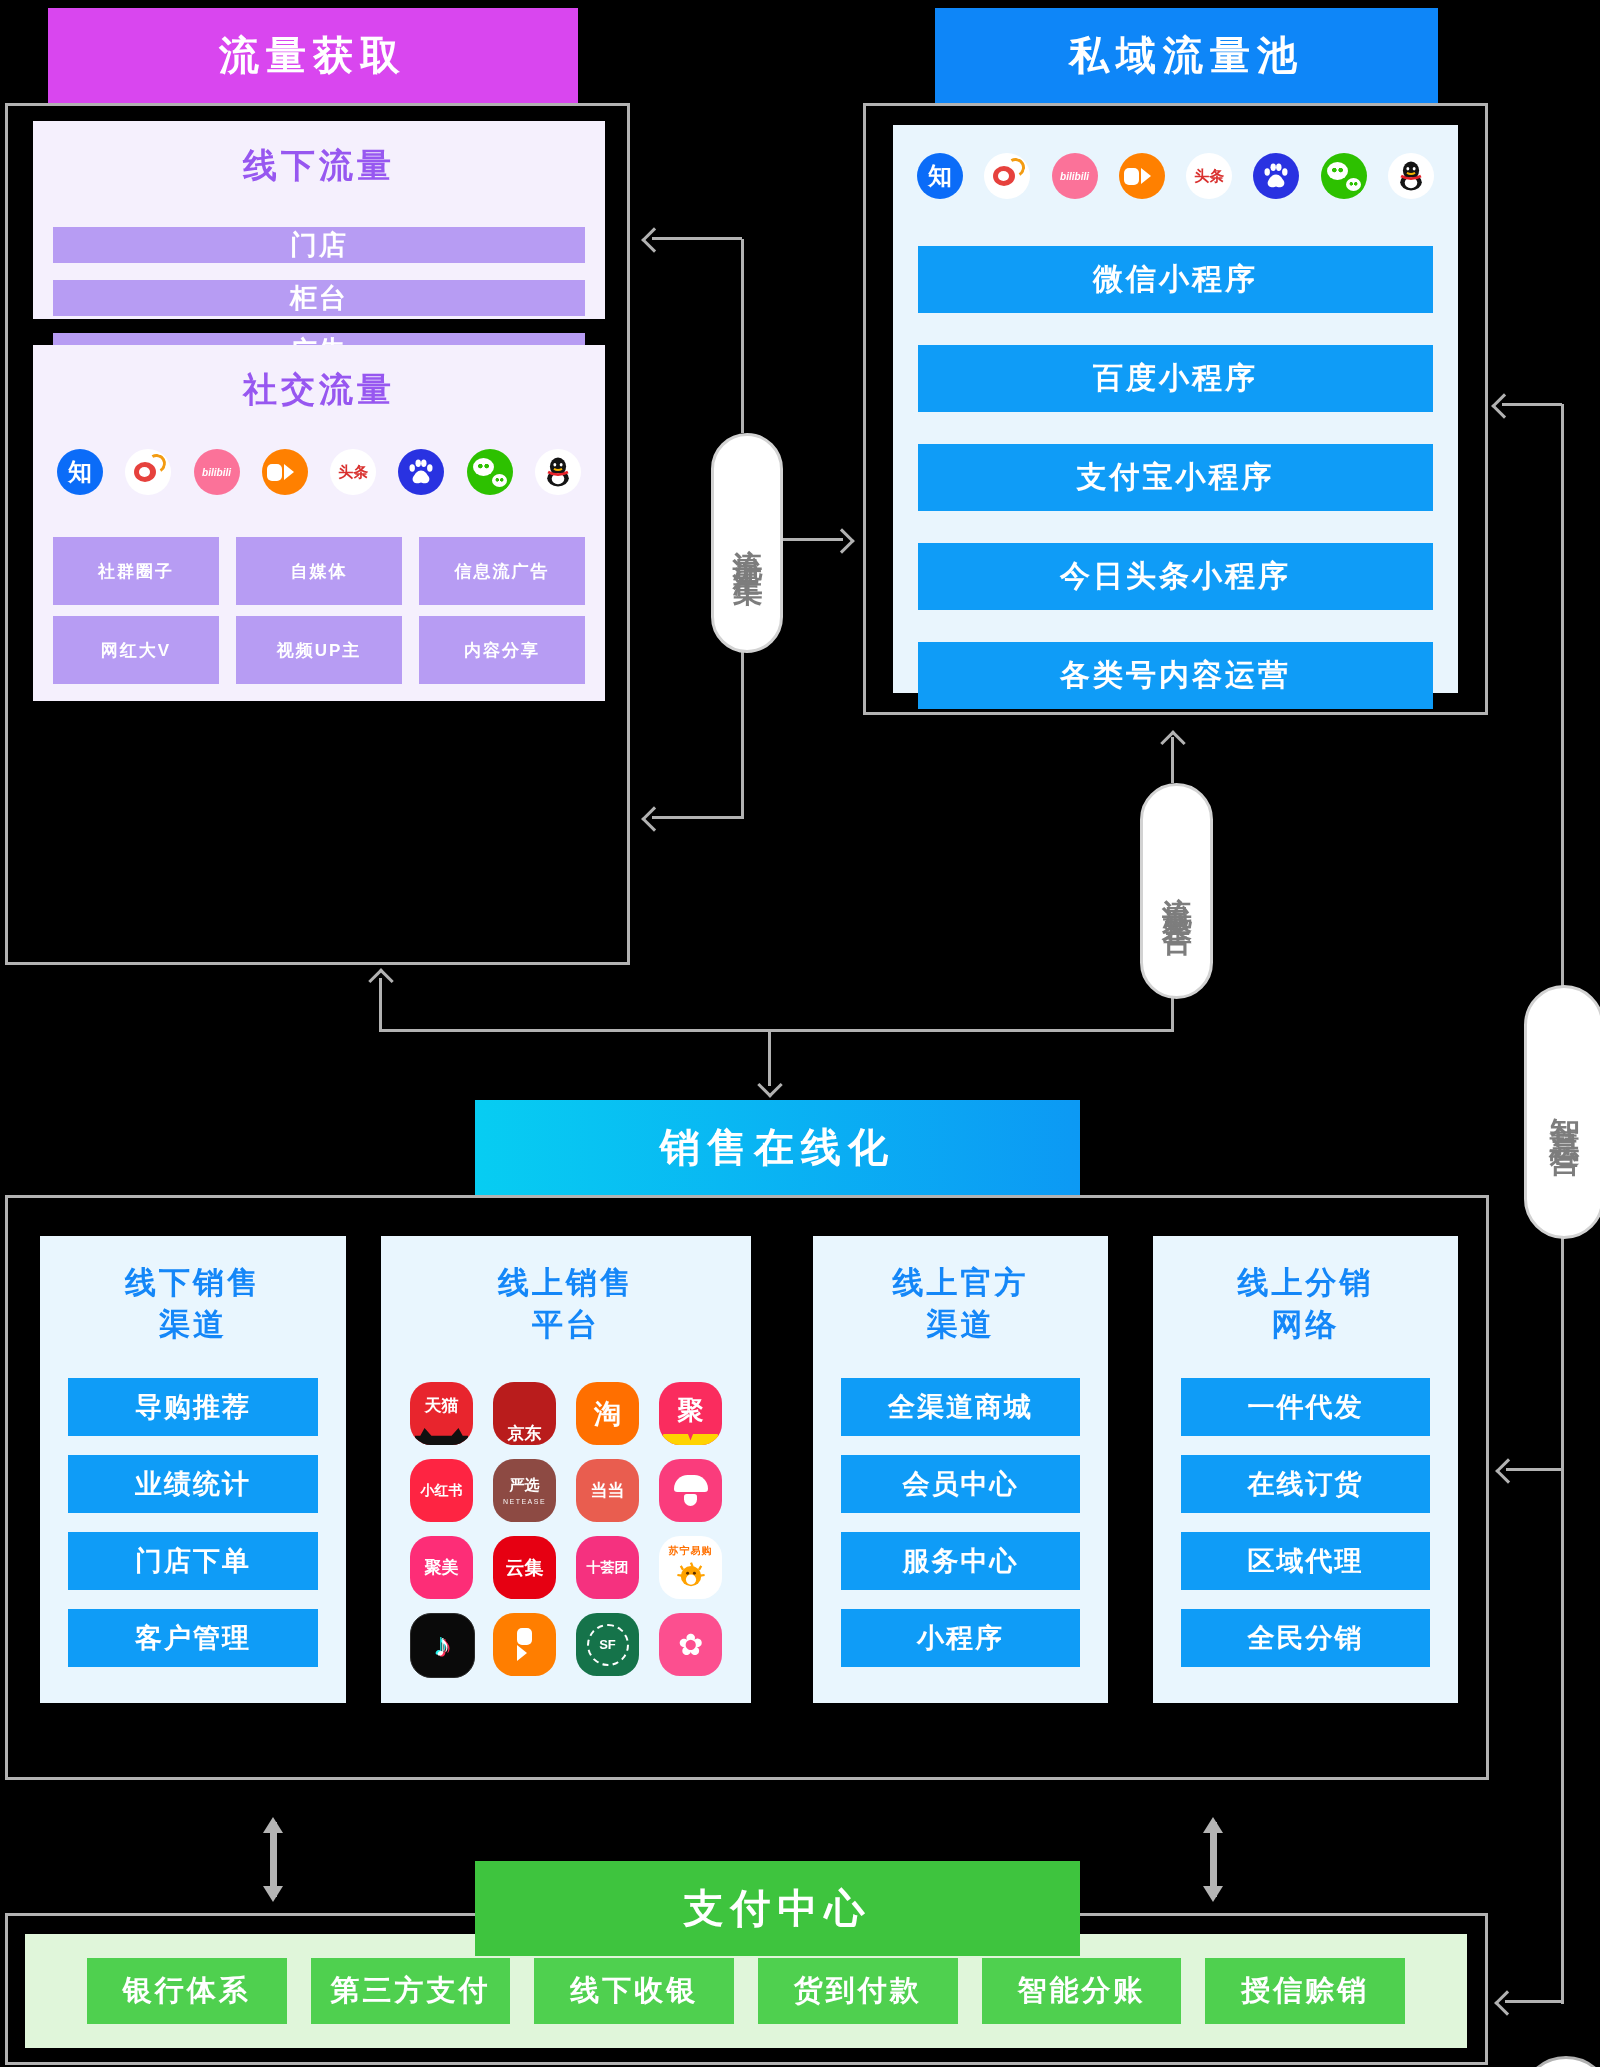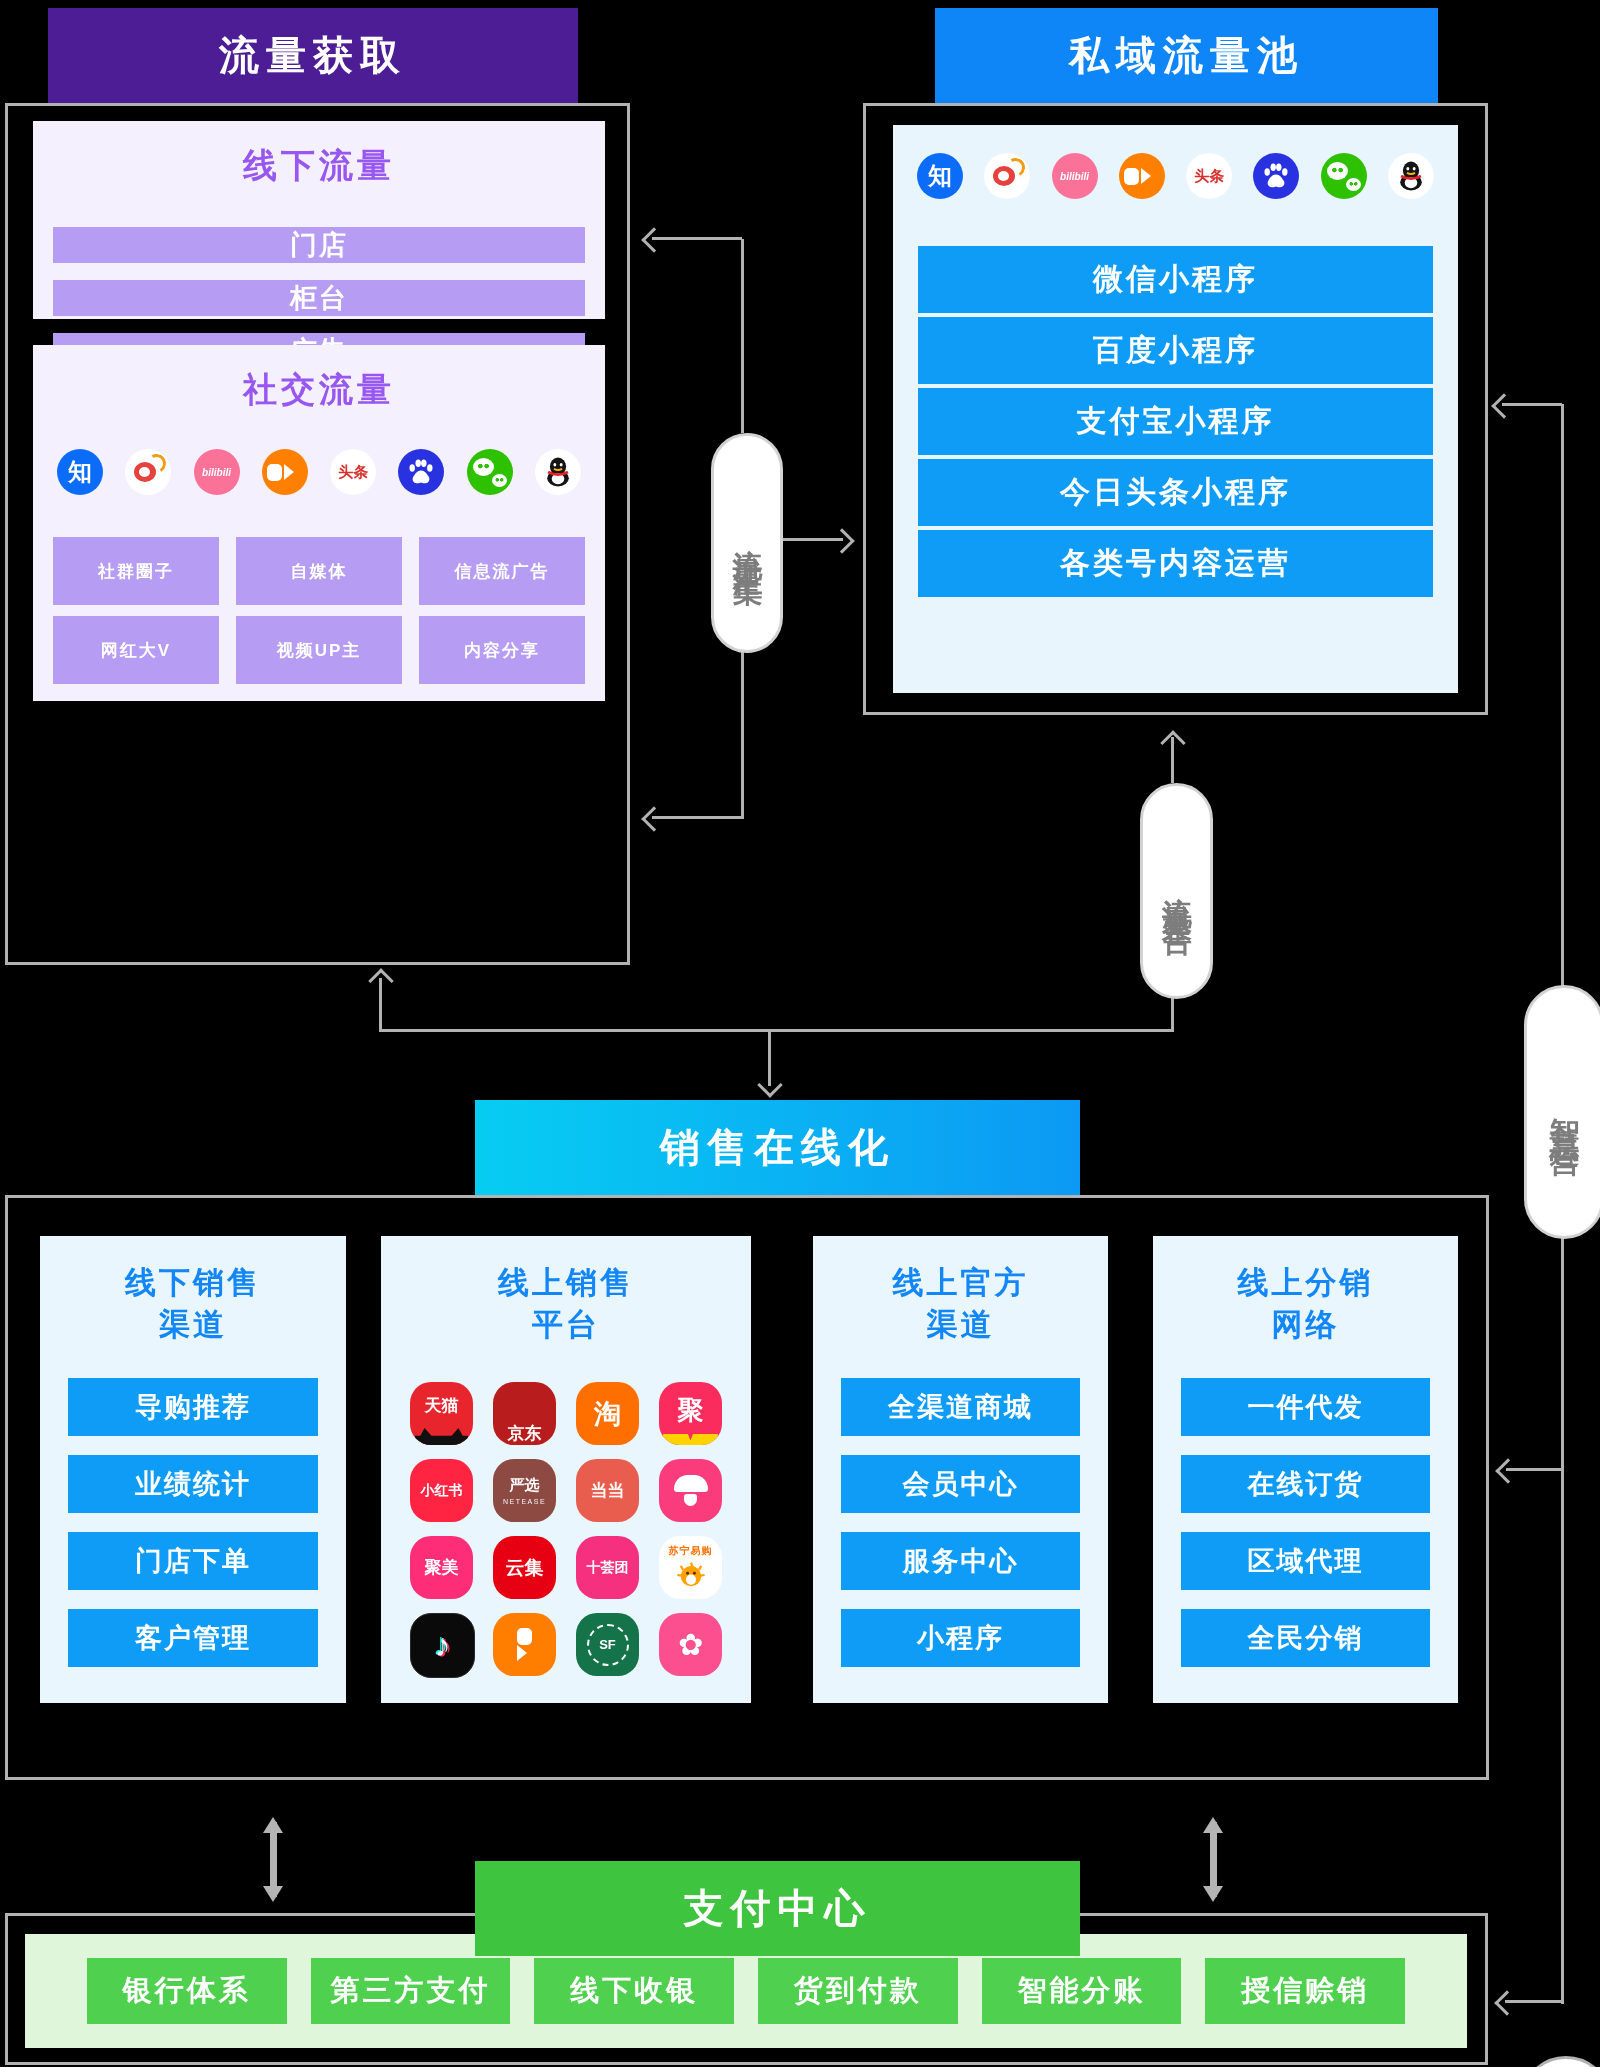--- a/index.html
+++ b/index.html
@@ -1,21 +1,21 @@
 <!DOCTYPE html>
 <html><head>
 <meta charset="utf-8">
 <style>
   html,body{margin:0;padding:0;background:#000;}
   #canvas{position:relative;width:1600px;height:2067px;background:#000;overflow:hidden;
           font-family:"Liberation Sans","DejaVu Sans",sans-serif;font-weight:bold;}
   
   .hdr,.bar{position:absolute;height:95px;display:flex;align-items:center;justify-content:center;
             color:#fff;font-size:40px;letter-spacing:7px;z-index:3;}
-  .hdr.purple{left:48px;top:8px;width:530px;background:#4c1d95;}
+  .hdr.purple{left:48px;top:8px;width:530px;background:#d946ef;}
   .hdr.blue{left:935px;top:8px;width:503px;background:#0e86f8;}
   .bar.sales{left:475px;top:1100px;width:605px;background:linear-gradient(90deg,#07cdf2,#0c99f4);}
   .bar.pay{left:475px;top:1818px;width:605px;background:#3ec43e;margin-top:43px;}
   .obox{position:absolute;border:3px solid #b2b2b2;z-index:2;}
   .left-box{left:5px;top:103px;width:619px;height:856px;}
   .right-box{left:863px;top:103px;width:619px;height:606px;}
   .sales-box{left:5px;top:1195px;width:1478px;height:579px;}
   .pay-box{left:5px;top:1913px;width:1477px;height:146px;}
   
   .ppanel{position:absolute;left:25px;width:572px;background:#f5f0fd;}
@@ -26,21 +26,21 @@
   .pbtn{flex:1;height:72px;background:#b79cf3;color:#fff;font-size:27px;
         display:flex;align-items:center;justify-content:center;letter-spacing:2px;}
   .btn-grid{position:absolute;top:192px;left:20px;right:20px;display:grid;
             grid-template-columns:repeat(3,1fr);gap:11px 17px;}
   .btn-grid .pbtn{height:68px;font-size:17px;}
   .icon-row{position:absolute;left:24px;right:24px;display:flex;justify-content:space-between;align-items:center;}
   .p2 .icon-row{top:104px;}
   
   .bpanel{position:absolute;left:27px;top:19px;width:565px;height:568px;background:#e9f5fd;}
   .bpanel .icon-row{top:28px;}
-  .vlist{position:absolute;top:121px;left:25px;right:25px;display:flex;flex-direction:column;gap:4px;}
+  .vlist{position:absolute;top:121px;left:25px;right:25px;display:flex;flex-direction:column;gap:32px;}
   .bbtn{height:67px;background:#0f9cf7;color:#fff;font-size:30px;letter-spacing:3px;
         display:flex;align-items:center;justify-content:center;}
   
   .scol{position:absolute;top:38px;height:467px;background:#e9f6fe;}
   .scol h4{margin:0;padding-top:26px;font-size:31px;color:#1487f8;text-align:center;line-height:1.35;letter-spacing:3px;}
   .vlist2{position:absolute;top:142px;left:28px;right:28px;display:flex;flex-direction:column;gap:19px;}
   .sbtn{height:58px;background:#0f9cf7;color:#fff;font-size:27px;letter-spacing:2px;
         display:flex;align-items:center;justify-content:center;}
   .app-grid{position:absolute;top:146px;left:0;right:0;display:grid;
             grid-template-columns:repeat(4,63px);gap:14px 20px;justify-content:center;}

